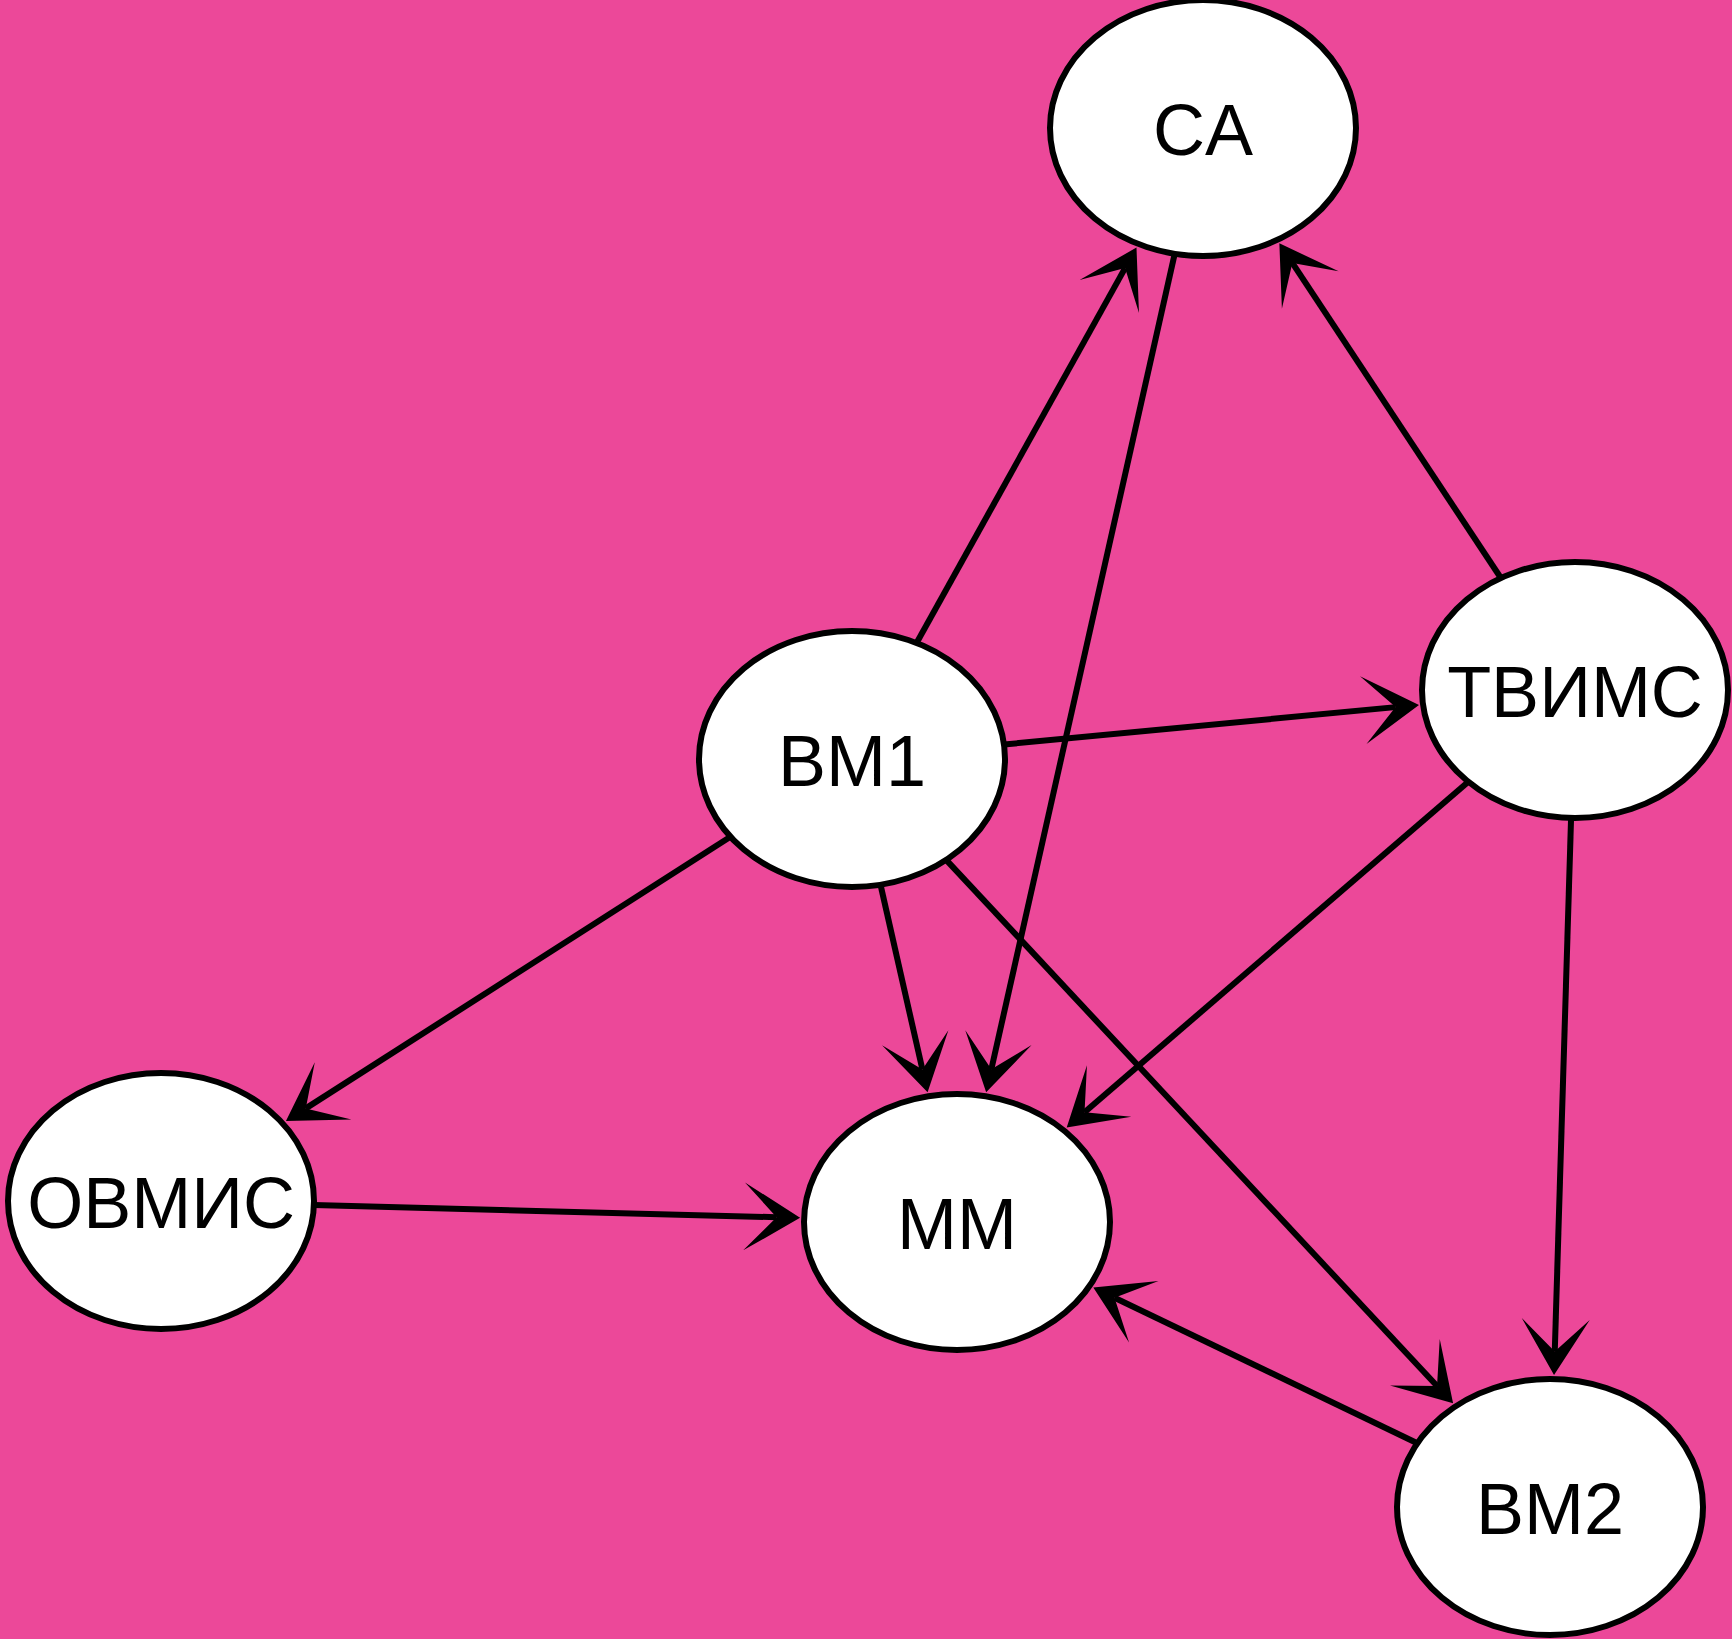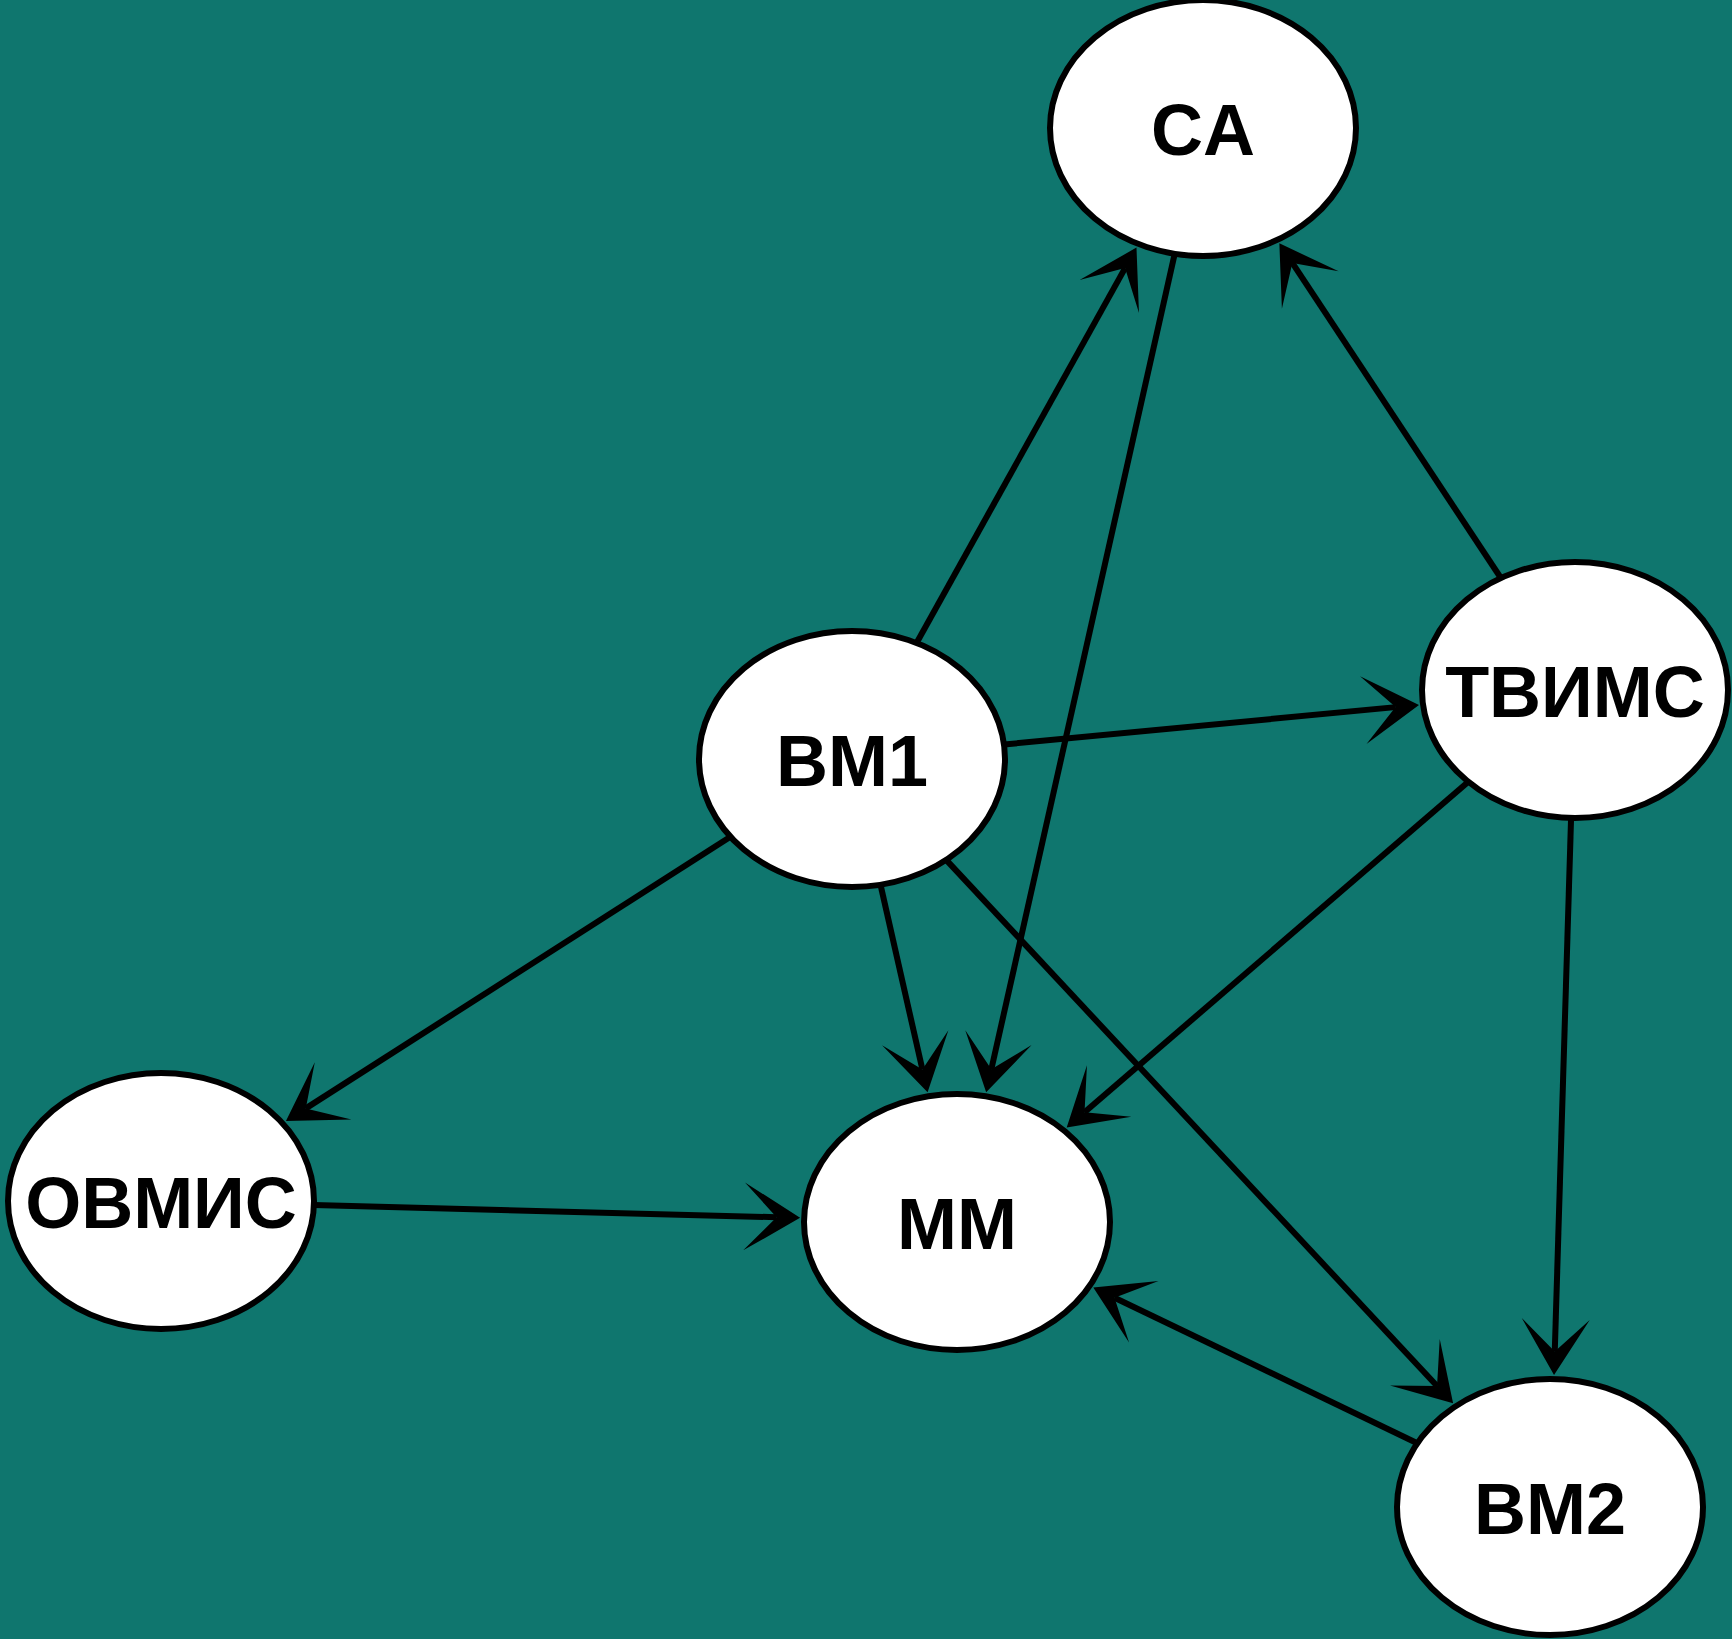--- a/index.html
+++ b/index.html
@@ -11,22 +11,21 @@
   body {
     width: 1732px;
     height: 1639px;
     overflow: hidden;
     font-family: "Liberation Sans", sans-serif;
   }
   #diagram-root {
     position: relative;
     width: 1732px;
     height: 1639px;
-    background: #0f766e;
-    font-weight: bold;
+    background: #ec4899;
   }
   svg#graph-svg {
     display: block;
     width: 1732px;
     height: 1639px;
   }
   .node-ellipse {
     fill: #ffffff;
     stroke: #000000;
     stroke-width: 6;

